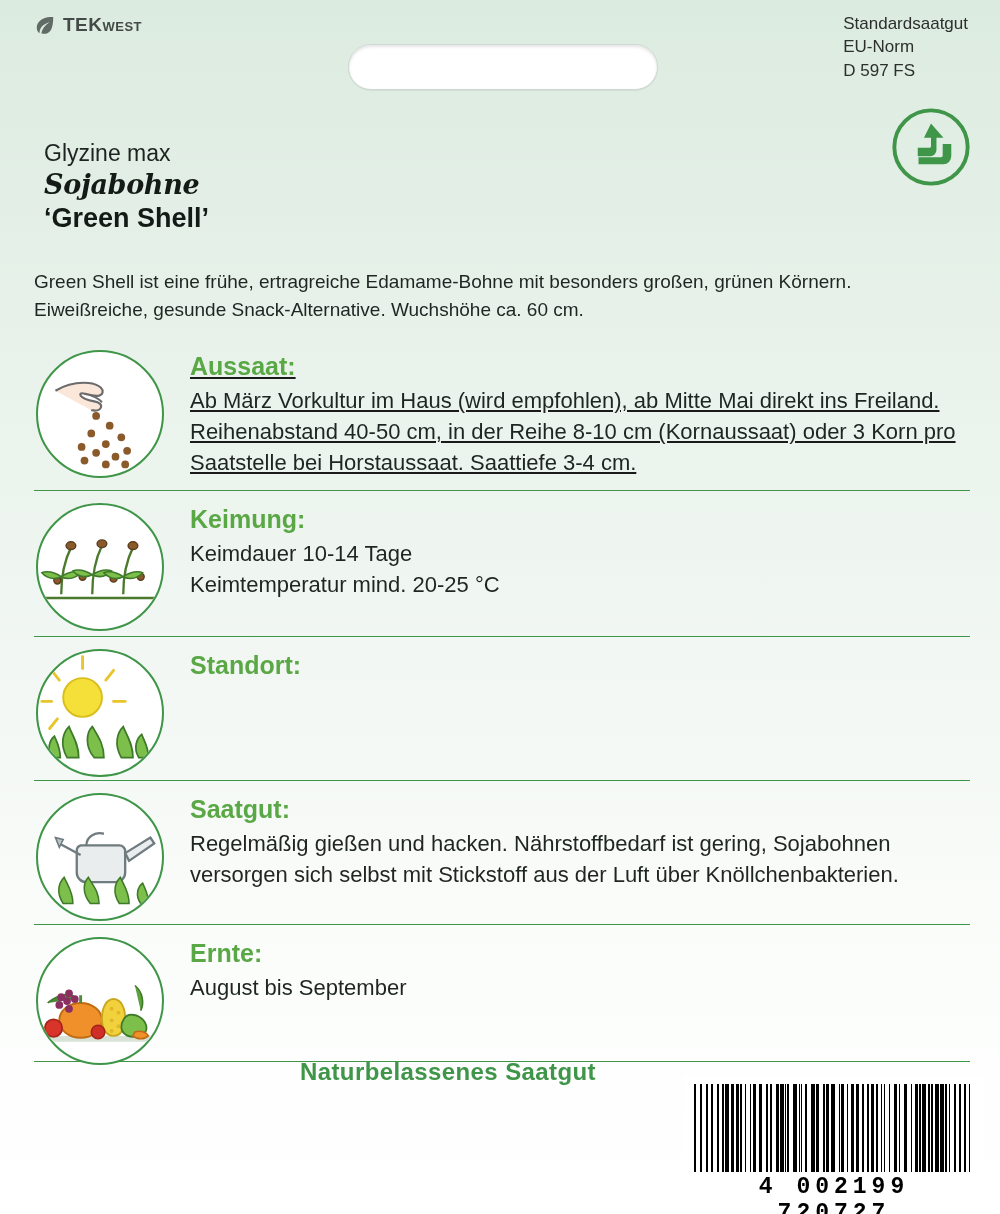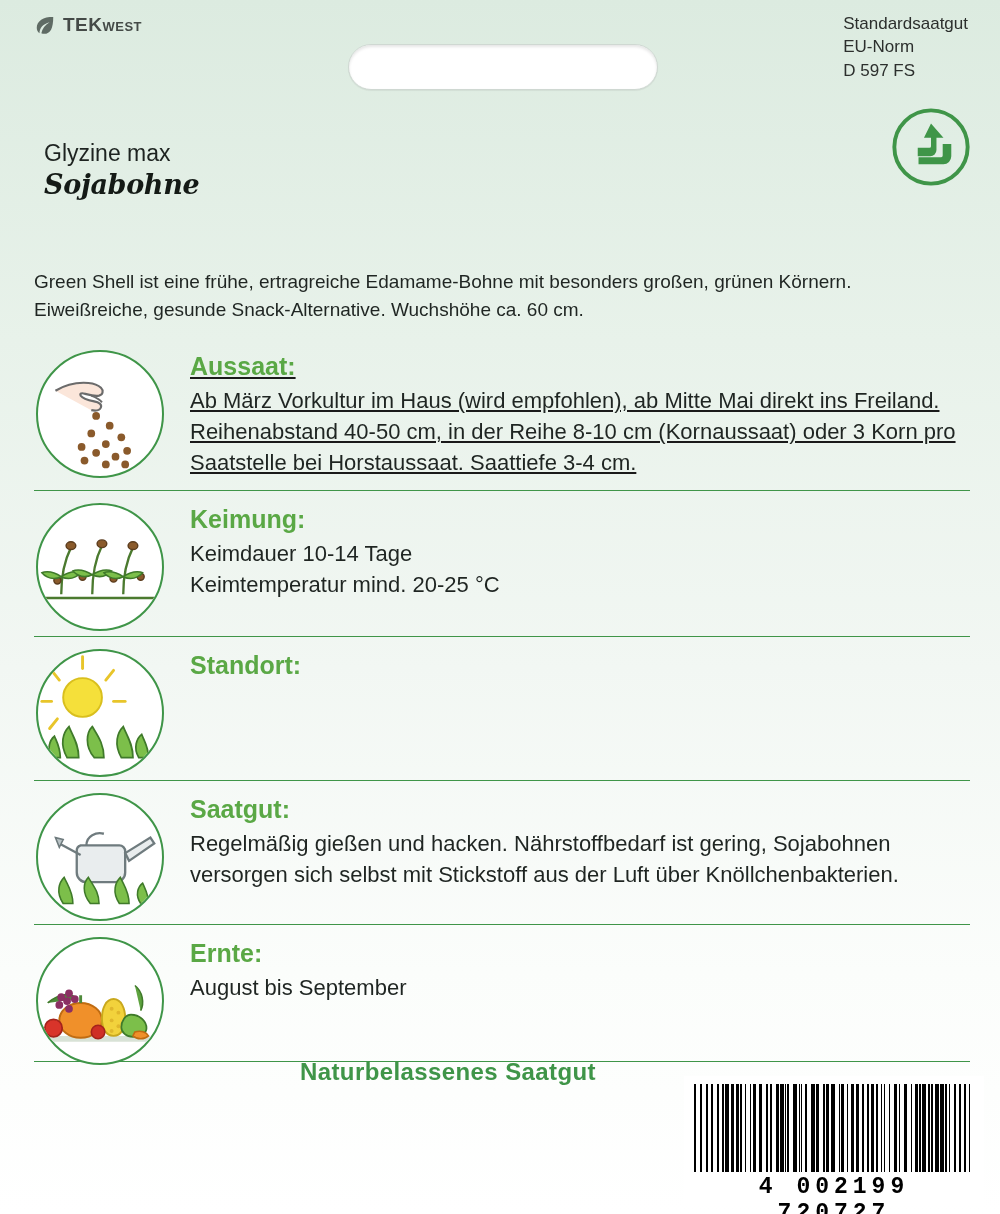--- a/index.html
+++ b/index.html
@@ -213,20 +213,21 @@
     <svg viewBox="0 0 100 100" aria-hidden="true">
       <circle cx="50" cy="50" r="47" fill="none" stroke="#3f9548" stroke-width="5"></circle>
       <path d="M50 20 L66 38 H57 v16 a8 8 0 0 1-8 8 H33 v-11 h15 a2 2 0 0 0 2-2 V38 h-9 z" fill="#3f9548"></path>
       <path d="M34 72 h32 a10 10 0 0 0 10-10 V46 h-11 v15 a2 2 0 0 1-2 2 H34 z" fill="#3f9548"></path>
     </svg>
   </div>
 
   <div class="titles">
     <div class="latin-name">Glyzine max</div>
     <div class="species">Sojabohne</div>
+    <div class="variety">‘Green Shell’</div>
   </div>
 
   <div class="intro">Green Shell ist eine frühe, ertragreiche Edamame-Bohne mit besonders großen, grünen Körnern. Eiweißreiche, gesunde Snack-Alternative. Wuchshöhe ca. 60 cm.</div>
 
   <div class="sections">
 
     <div class="section s-aussaat">
       <div class="icon-circle">
         <svg viewBox="0 0 128 128" aria-hidden="true">
           <path d="M18 40c10-6 22-9 34-8 6 .5 10 2 13 5 3 3 2 7-2 8-5 1-11-1-15-2-3-1-5 0-4 2 2 3 9 5 14 6 5 1 8 3 7 6-1 3-5 4-10 3" fill="#fbe6da" stroke="#6b6b6b" stroke-width="2.2" stroke-linejoin="round"></path>

